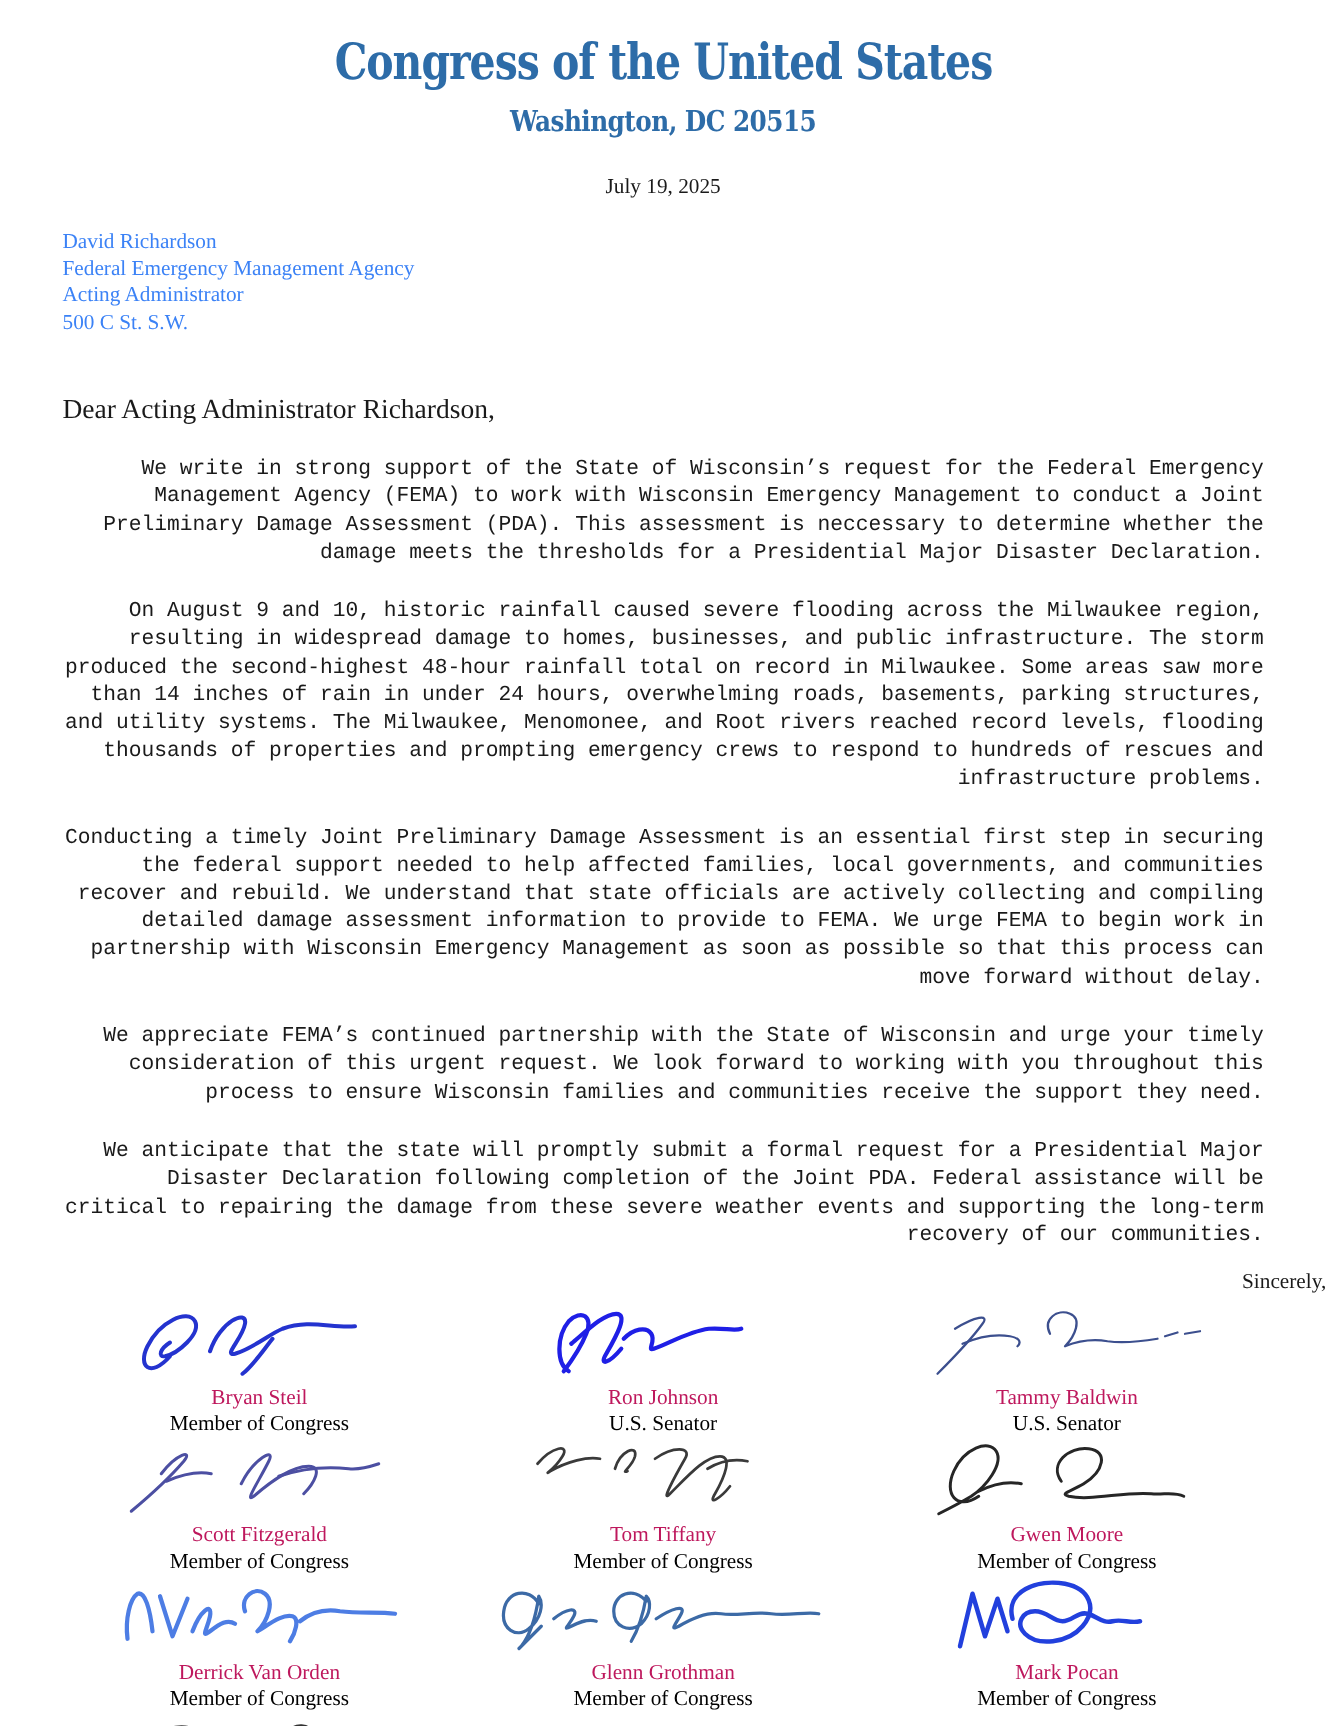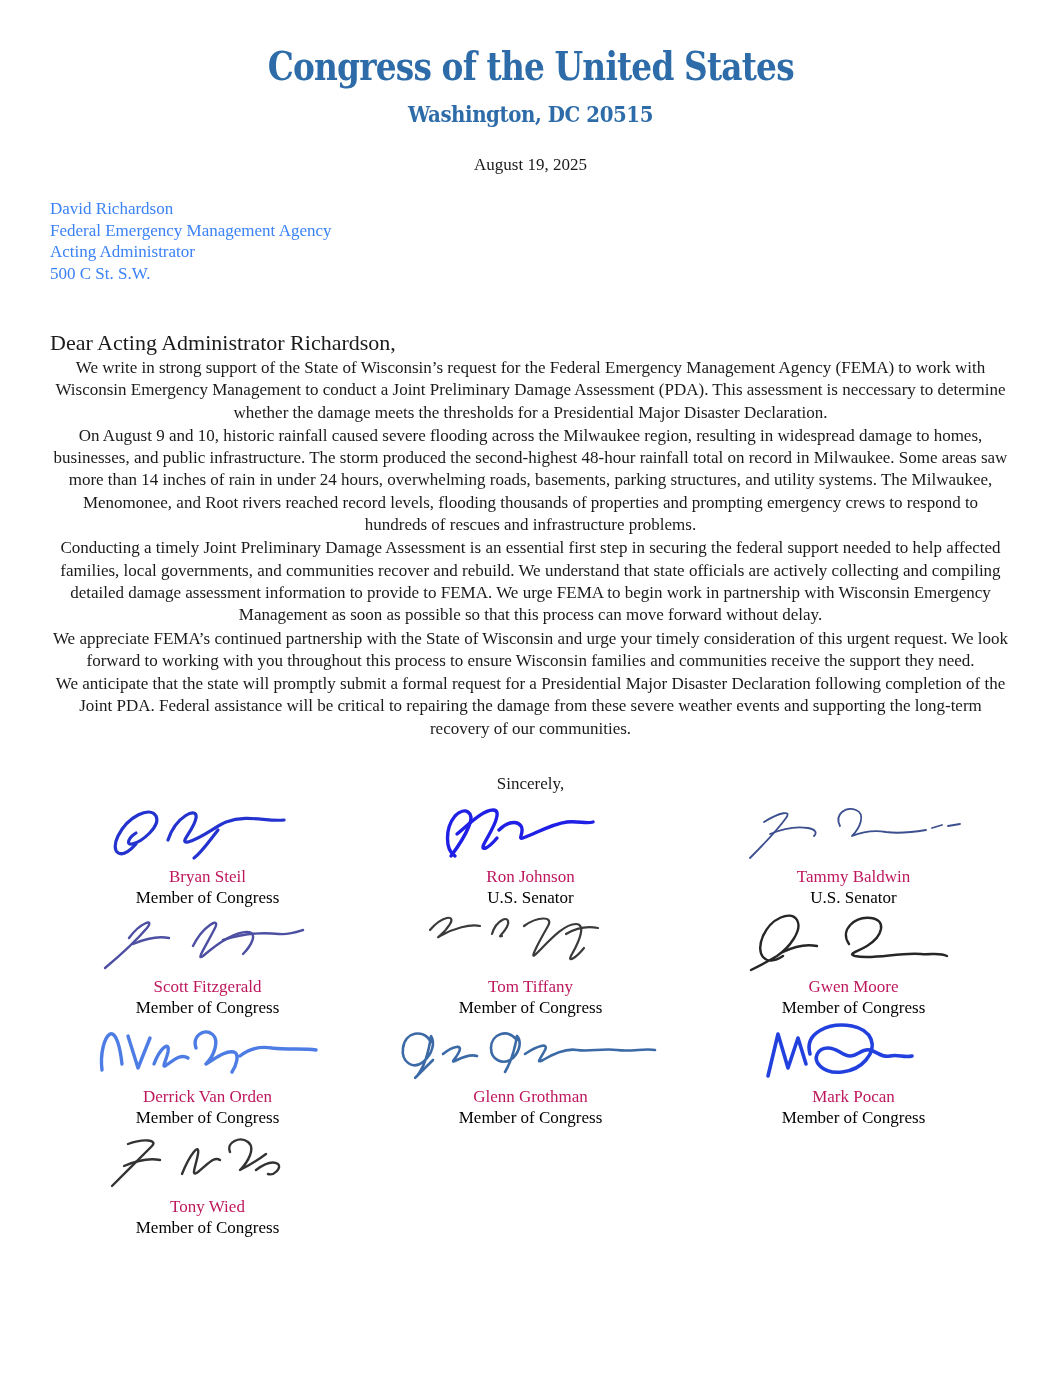--- a/index.html
+++ b/index.html
@@ -6,21 +6,21 @@
   html, body { background: #ffffff; }
   .page {
     width: 1061px;
     height: 1381px;
     background: #ffffff;
     font-family: "Liberation Serif", serif;
     color: #111111;
     position: relative;
     overflow: hidden;
   }
-  .letterhead { text-align: center; padding-top: 46px; }
+  .letterhead { text-align: center; padding-top: 30px; }
   .letterhead-title {
     display: inline-block;
     font-family: "DejaVu Serif", serif;
     font-weight: bold;
     font-size: 40px;
     line-height: 1;
     transform: scaleX(0.82);
     transform-origin: center;
     letter-spacing: -1px;
     white-space: nowrap;
@@ -32,22 +32,22 @@
     font-weight: bold;
     font-size: 23px;
     transform: scaleX(0.86);
     transform-origin: center;
     letter-spacing: -0.5px;
   }
   .date-line { text-align: center; margin-top: 28px; font-size: 17px; color: #1a1a1a; }
   .recipient { margin: 23px 50px 0 50px; font-size: 17px; line-height: 21.5px; color: #3b82f6; }
   .salutation { margin: 46px 50px 0 50px; font-size: 22px; color: #1a1a1a; }
   .body { margin: 0 50px; font-size: 17px; line-height: 22.3px; color: #1a1a1a; }
-  .body p { margin-top: 1px; text-align: center; }
-  .closing { text-align: center; margin-top: 34px; font-size: 17px; color: #1a1a1a; }
+  .body p { margin-top: 25px; text-align: right; font-family: Liberation Mono, monospace; }
+  .closing { text-align: right; margin-top: 15px; font-size: 17px; color: #1a1a1a; }
   .sig-grid {
     margin: 4px 46px 0 46px;
     display: grid;
     grid-template-columns: repeat(3, 1fr);
   }
   .sig-cell { text-align: center; height: 110px; padding-top: 2px; }
   .sig-cell svg { display: block; margin: 0 auto; }
   .sig-name { font-size: 17px; line-height: 21px; color: #be185d; }
   .sig-title { font-size: 17px; line-height: 21px; color: #000000; }
   .empty-cell { height: 110px; }
@@ -56,21 +56,21 @@
 <body>
 
 <div class="page">
 
   <div class="letterhead">
     <div class="letterhead-title" style="color: rgb(45, 108, 168);">Congress of the United States</div>
     <br>
     <div class="letterhead-subtitle" style="color: rgb(45, 108, 168);">Washington, DC 20515</div>
   </div>
 
-  <div class="date-line">August 19, 2025</div>
+  <div class="date-line">July 19, 2025</div>
 
   <div class="recipient">
     <div>David Richardson</div>
     <div>Federal Emergency Management Agency</div>
     <div>Acting Administrator</div>
     <div>500 C St. S.W.</div>
   </div>
 
   <div class="salutation">Dear Acting Administrator Richardson,</div>
 

